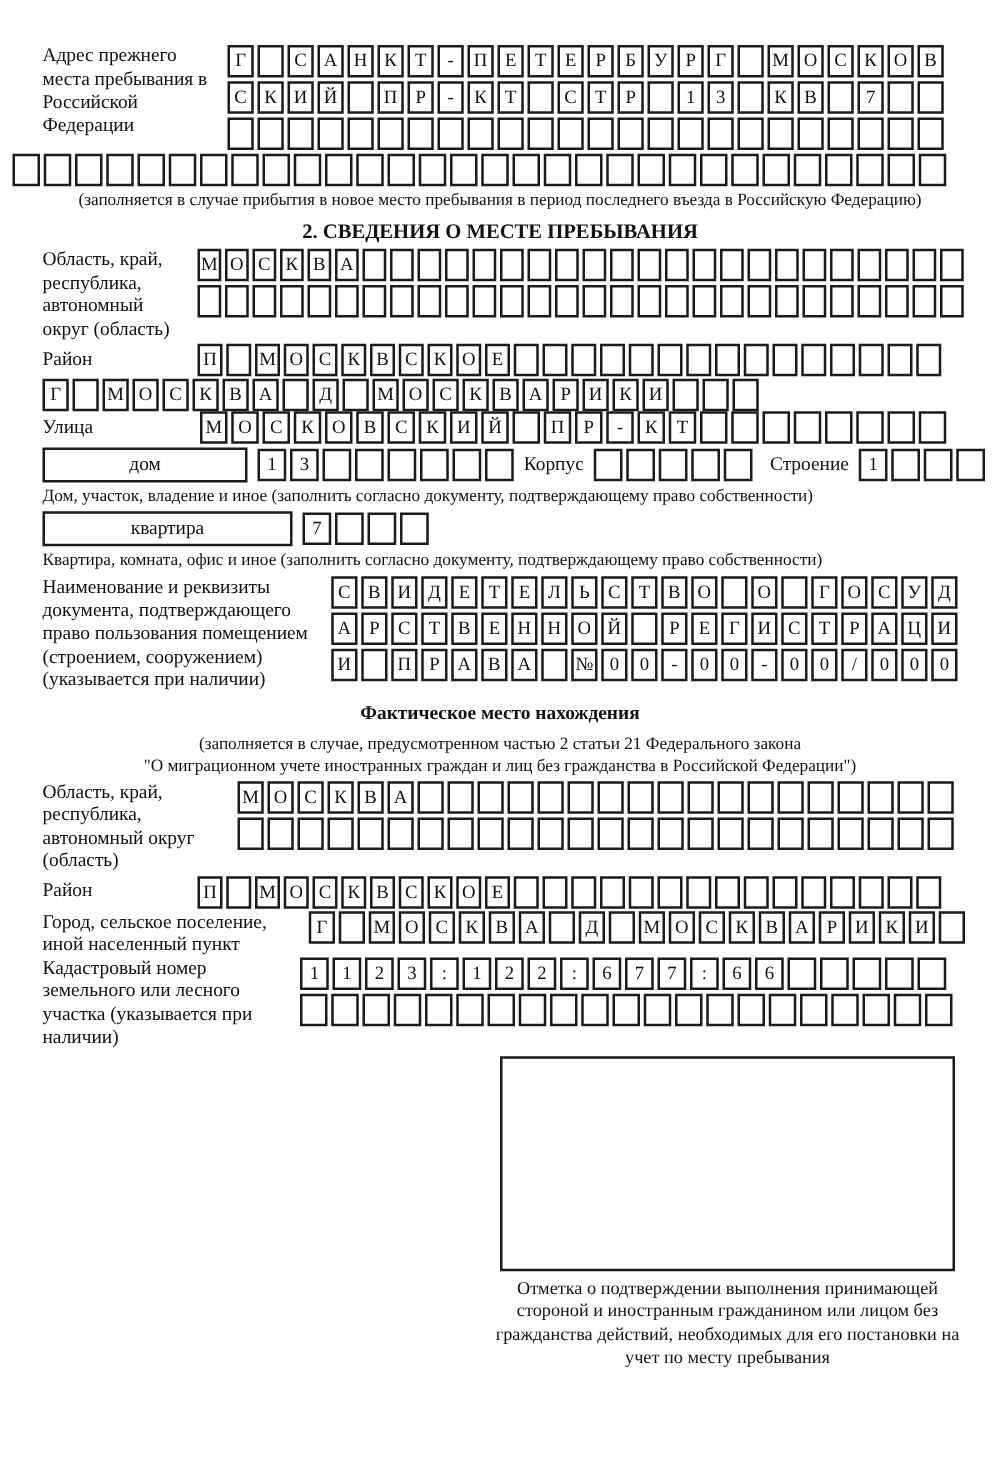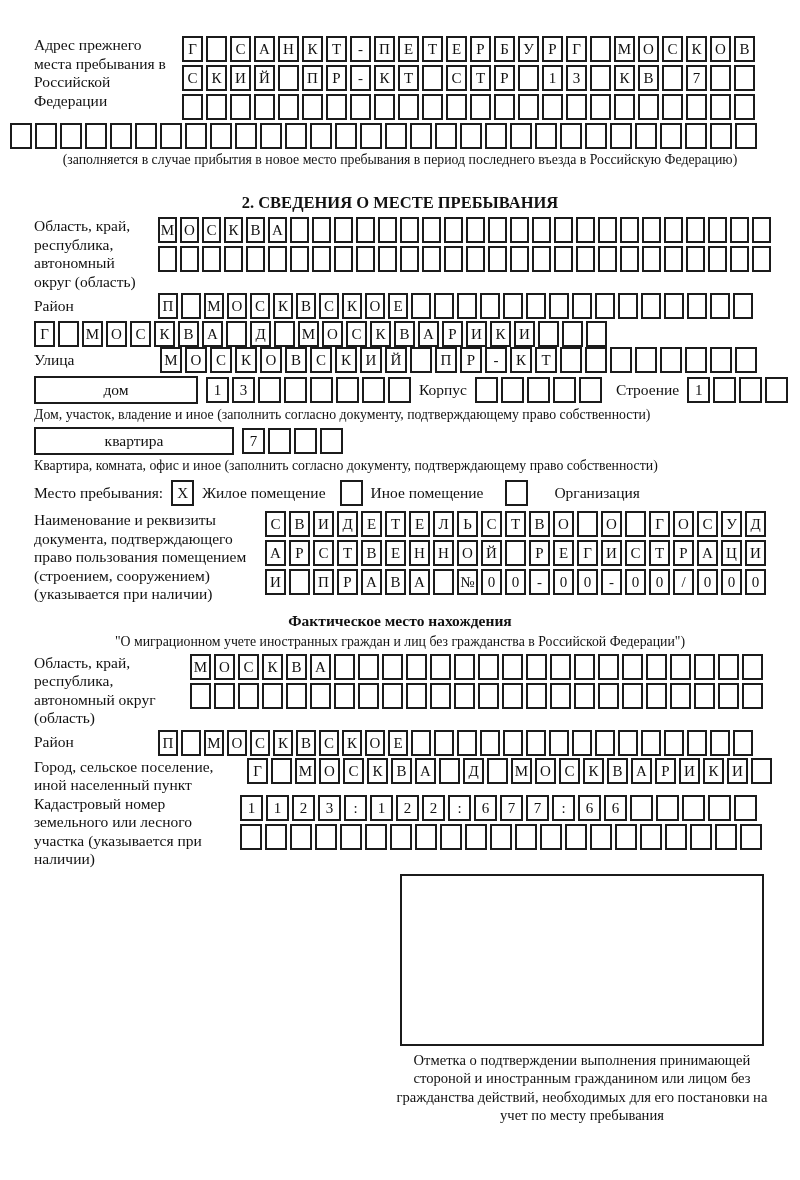--- a/index.html
+++ b/index.html
@@ -20,21 +20,21 @@
     border:2px solid #1b1b1b;height:26px;line-height:22px;
     text-align:center;font-size:15px;background:#fff;
   }
   .widebox{
     box-sizing:border-box;border:2px solid #1b1b1b;height:28px;line-height:24px;
     text-align:center;font-size:15.5px;flex:none;
   }
   .inline-lab{font-size:15.5px;line-height:28px;flex:none;}
   .note{font-size:13.8px;line-height:18px;margin-left:24px;}
   .note.centered{text-align:center;margin-left:0;}
-  .sec-title{text-align:center;font-weight:bold;font-size:16.5px;margin-top:24px;height:22px;}
+  .sec-title{text-align:center;font-weight:bold;font-size:16.5px;margin-top:6px;height:22px;}
   .sub-title{text-align:center;font-weight:bold;font-size:15.5px;margin-top:8px;height:21px;}
   .checkbox{
     box-sizing:border-box;border:2px solid #1b1b1b;width:23px;height:26px;
     line-height:22px;text-align:center;font-size:15px;flex:none;
   }
   .stamp-box{
     box-sizing:border-box;border:2px solid #1b1b1b;
     width:364px;height:172px;margin-left:390px;margin-top:5px;background:#fff;
   }
   .stamp-caption{
@@ -366,35 +366,20 @@
     <div class="gap8"></div>
     <div class="cellrow">
         <span class="cell" style="width: 23px;">7</span>
         <span class="cell" style="width: 23px;">&nbsp;</span>
         <span class="cell" style="width: 23px;">&nbsp;</span>
         <span class="cell" style="width: 23px;">&nbsp;</span>
       </div>
   </div>
   <div class="note mt2">Квартира, комната, офис и иное (заполнить согласно документу, подтверждающему право собственности)</div>
 
-  <div class="frow center mt4">
-    <div class="inline-lab">Место пребывания:</div>
-    <div class="gap8"></div>
-    <div class="checkbox">X</div>
-    <div class="gap8"></div>
-    <div class="inline-lab">Жилое помещение</div>
-    <div class="gap14"></div>
-    <div class="checkbox"></div>
-    <div class="gap8"></div>
-    <div class="inline-lab">Иное помещение</div>
-    <div class="gap22"></div>
-    <div class="checkbox"></div>
-    <div class="gap26"></div>
-    <div class="inline-lab">Организация</div>
-  </div>
 
   <div class="frow mt4">
     <div class="flabel" style="width:223px;margin-right:8px">Наименование и реквизиты документа, подтверждающего право пользования помещением (строением, сооружением) (указывается при наличии)</div>
     <div class="rows">
       <div class="cellrow">
           <span class="cell" style="width: 21px;">С</span>
           <span class="cell" style="width: 21px;">В</span>
           <span class="cell" style="width: 21px;">И</span>
           <span class="cell" style="width: 21px;">Д</span>
           <span class="cell" style="width: 21px;">Е</span>
@@ -458,20 +443,21 @@
           <span class="cell" style="width: 21px;">0</span>
           <span class="cell" style="width: 21px;">/</span>
           <span class="cell" style="width: 21px;">0</span>
           <span class="cell" style="width: 21px;">0</span>
           <span class="cell" style="width: 21px;">0</span>
         </div>
     </div>
   </div>
 
   <div class="sub-title">Фактическое место нахождения</div>
+  <div class="note centered mt3">(заполняется в случае, предусмотренном частью 2 статьи 21 Федерального закона</div>
   <div class="note centered">"О миграционном учете иностранных граждан и лиц без гражданства в Российской Федерации")</div>
 
   <div class="frow mt3">
     <div class="flabel" style="width:148px;margin-right:8px">Область, край, республика, автономный округ (область)</div>
     <div class="rows">
       <div class="cellrow">
           <span class="cell" style="width: 21px;">М</span>
           <span class="cell" style="width: 21px;">О</span>
           <span class="cell" style="width: 21px;">С</span>
           <span class="cell" style="width: 21px;">К</span>

